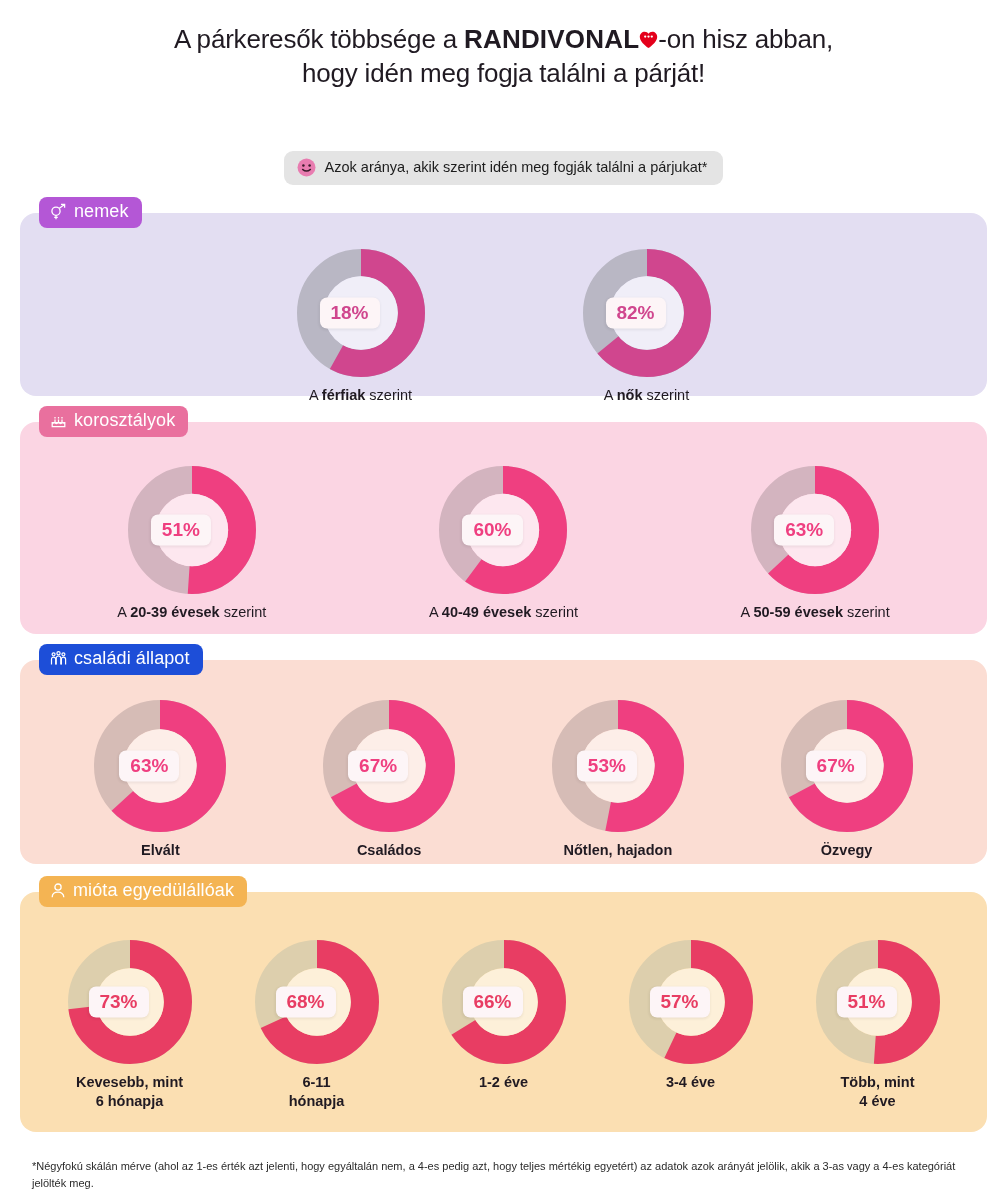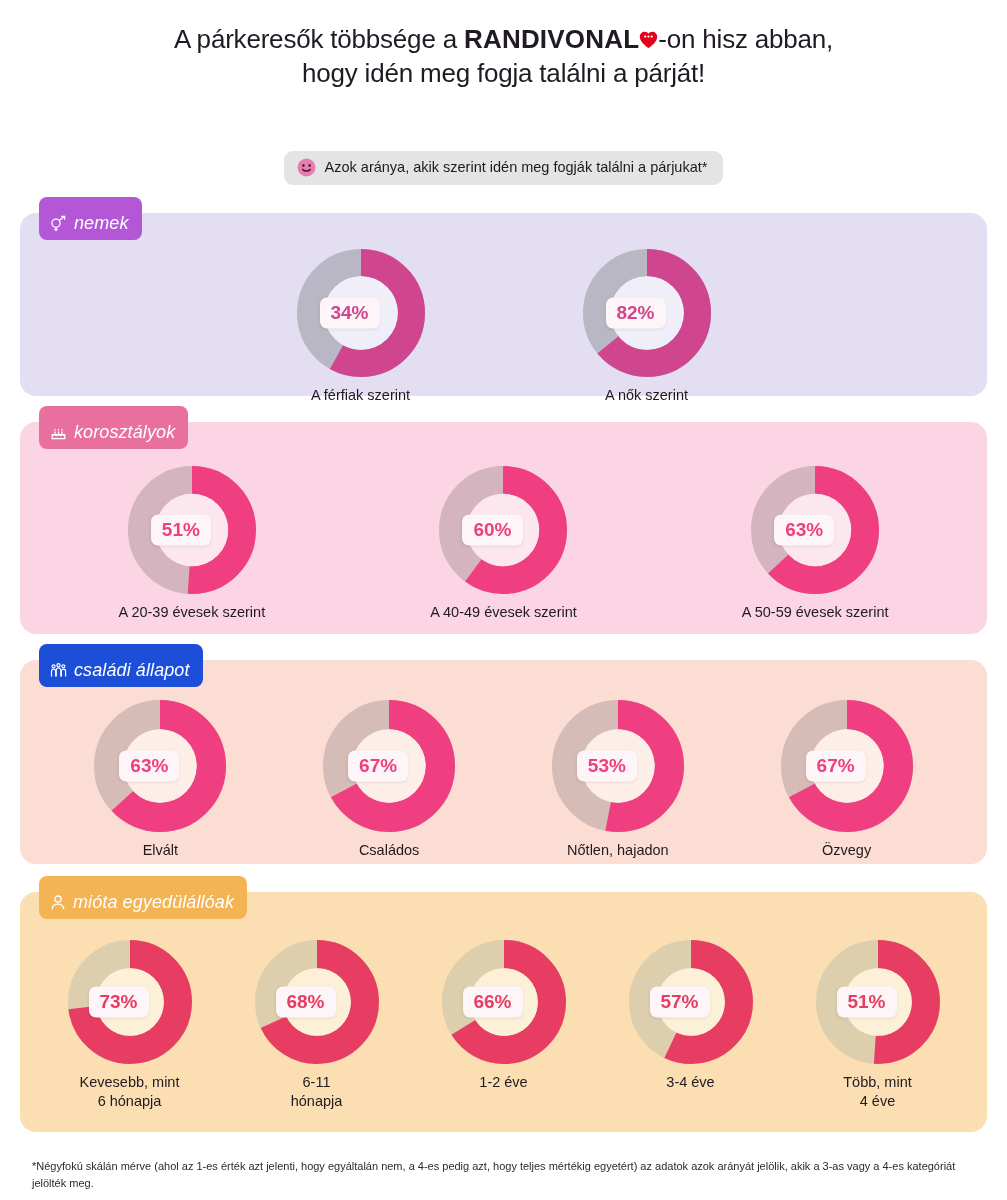--- a/index.html
+++ b/index.html
@@ -52,28 +52,27 @@
     margin: 0 20px;
     border-radius: 16px;
   }
   .badge {
     position: absolute;
     top: -16px;
     left: 19px;
     border-radius: 8px;
     color: #ffffff;
     font-size: 18px;
-    padding: 16px 13px 6px 11px;
+    padding: 4px 13px 6px 11px;
     display: flex;
     align-items: center;
     gap: 7px;
     letter-spacing: 0.1px;
     white-space: nowrap;
     z-index: 3;
-    font-style: italic;
   }
   .badge svg { display: block; }
   .charts {
     display: flex;
     justify-content: space-around;
     align-items: flex-start;
     padding: 42px 26px 22px 26px;
   }
   .chart-cell {
     display: flex;
@@ -97,21 +96,21 @@
     box-shadow: 0 1px 3px rgba(0,0,0,0.07);
     white-space: nowrap;
   }
   .caption {
     margin-top: 9px;
     font-size: 14.5px;
     text-align: center;
     line-height: 1.32;
     color: #201a22;
   }
-  .caption b { font-weight: 400; }
+  .caption b { font-weight: 700; }
 
   
   #sec-gender       { background: #e3def2; }
   #sec-gender .badge{ background: #b457d6; }
   #sec-age          { background: #fbd5e3; }
   #sec-age .badge   { background: #e9709e; }
   #sec-family       { background: #fbddd3; }
   #sec-family .badge{ background: #f59167; }
   #sec-single       { background: #fbdfb2; }
   #sec-single .badge{ background: #f4b453; }
@@ -175,21 +174,21 @@
         <span>nemek</span>
       </div>
       <div class="charts">
         <div class="chart-cell">
           <div class="donut-wrap">
             <svg width="128" height="128" viewBox="0 0 128 128">
               <circle cx="64" cy="64" r="50.4" fill="none" stroke="#b9b7c4" stroke-width="27.200000000000003"></circle>
               <circle cx="64" cy="64" r="50.4" fill="none" stroke="#d0468e" stroke-width="27.200000000000003" stroke-dasharray="183.67007289947364 316.6725394818511" transform="rotate(-90 64 64)"></circle>
               <circle cx="64" cy="64" r="36.8" fill="#f0eef8"></circle>
             </svg>
-            <div class="value-pill" style="color: rgb(208, 70, 142);">34%</div>
+            <div class="value-pill" style="color: rgb(208, 70, 142);">18%</div>
           </div>
           <div class="caption"><span>A </span><b>férfiak</b><span> szerint</span></div>
         </div>
         <div class="chart-cell">
           <div class="donut-wrap">
             <svg width="128" height="128" viewBox="0 0 128 128">
               <circle cx="64" cy="64" r="50.4" fill="none" stroke="#b9b7c4" stroke-width="27.200000000000003"></circle>
               <circle cx="64" cy="64" r="50.4" fill="none" stroke="#d0468e" stroke-width="27.200000000000003" stroke-dasharray="202.67042526838472 316.6725394818511" transform="rotate(-90 64 64)"></circle>
               <circle cx="64" cy="64" r="36.8" fill="#f0eef8"></circle>
             </svg>

